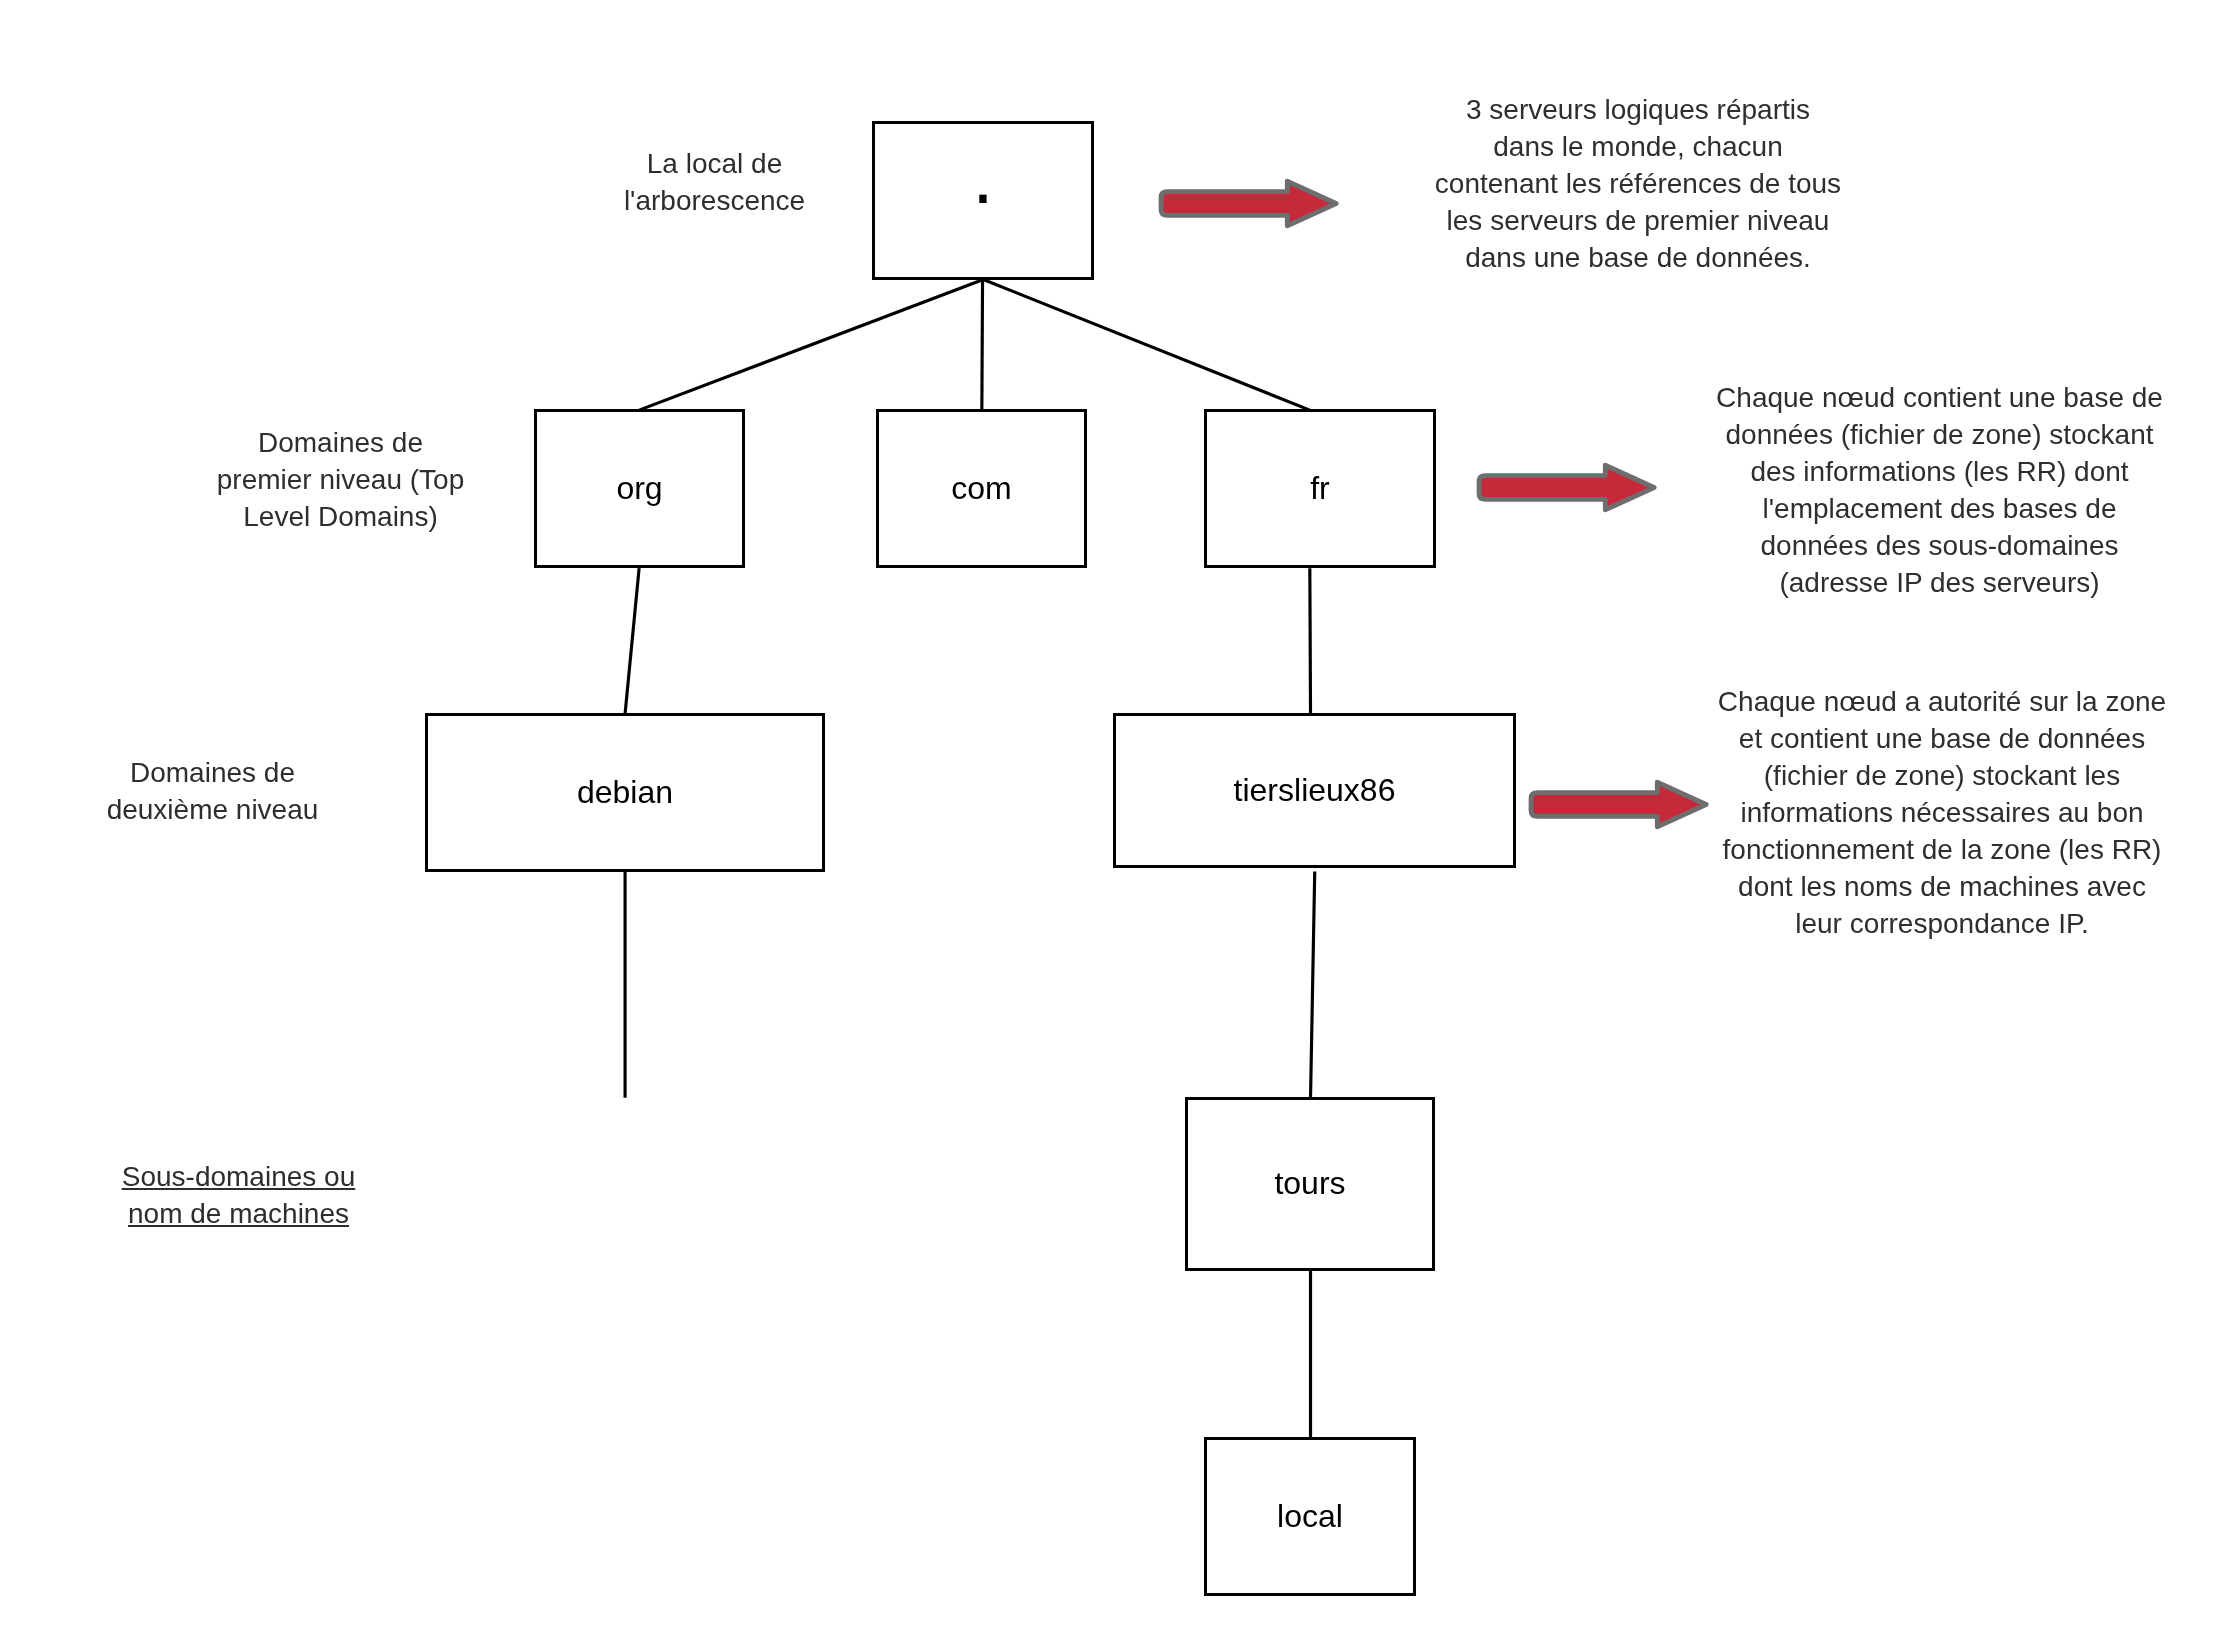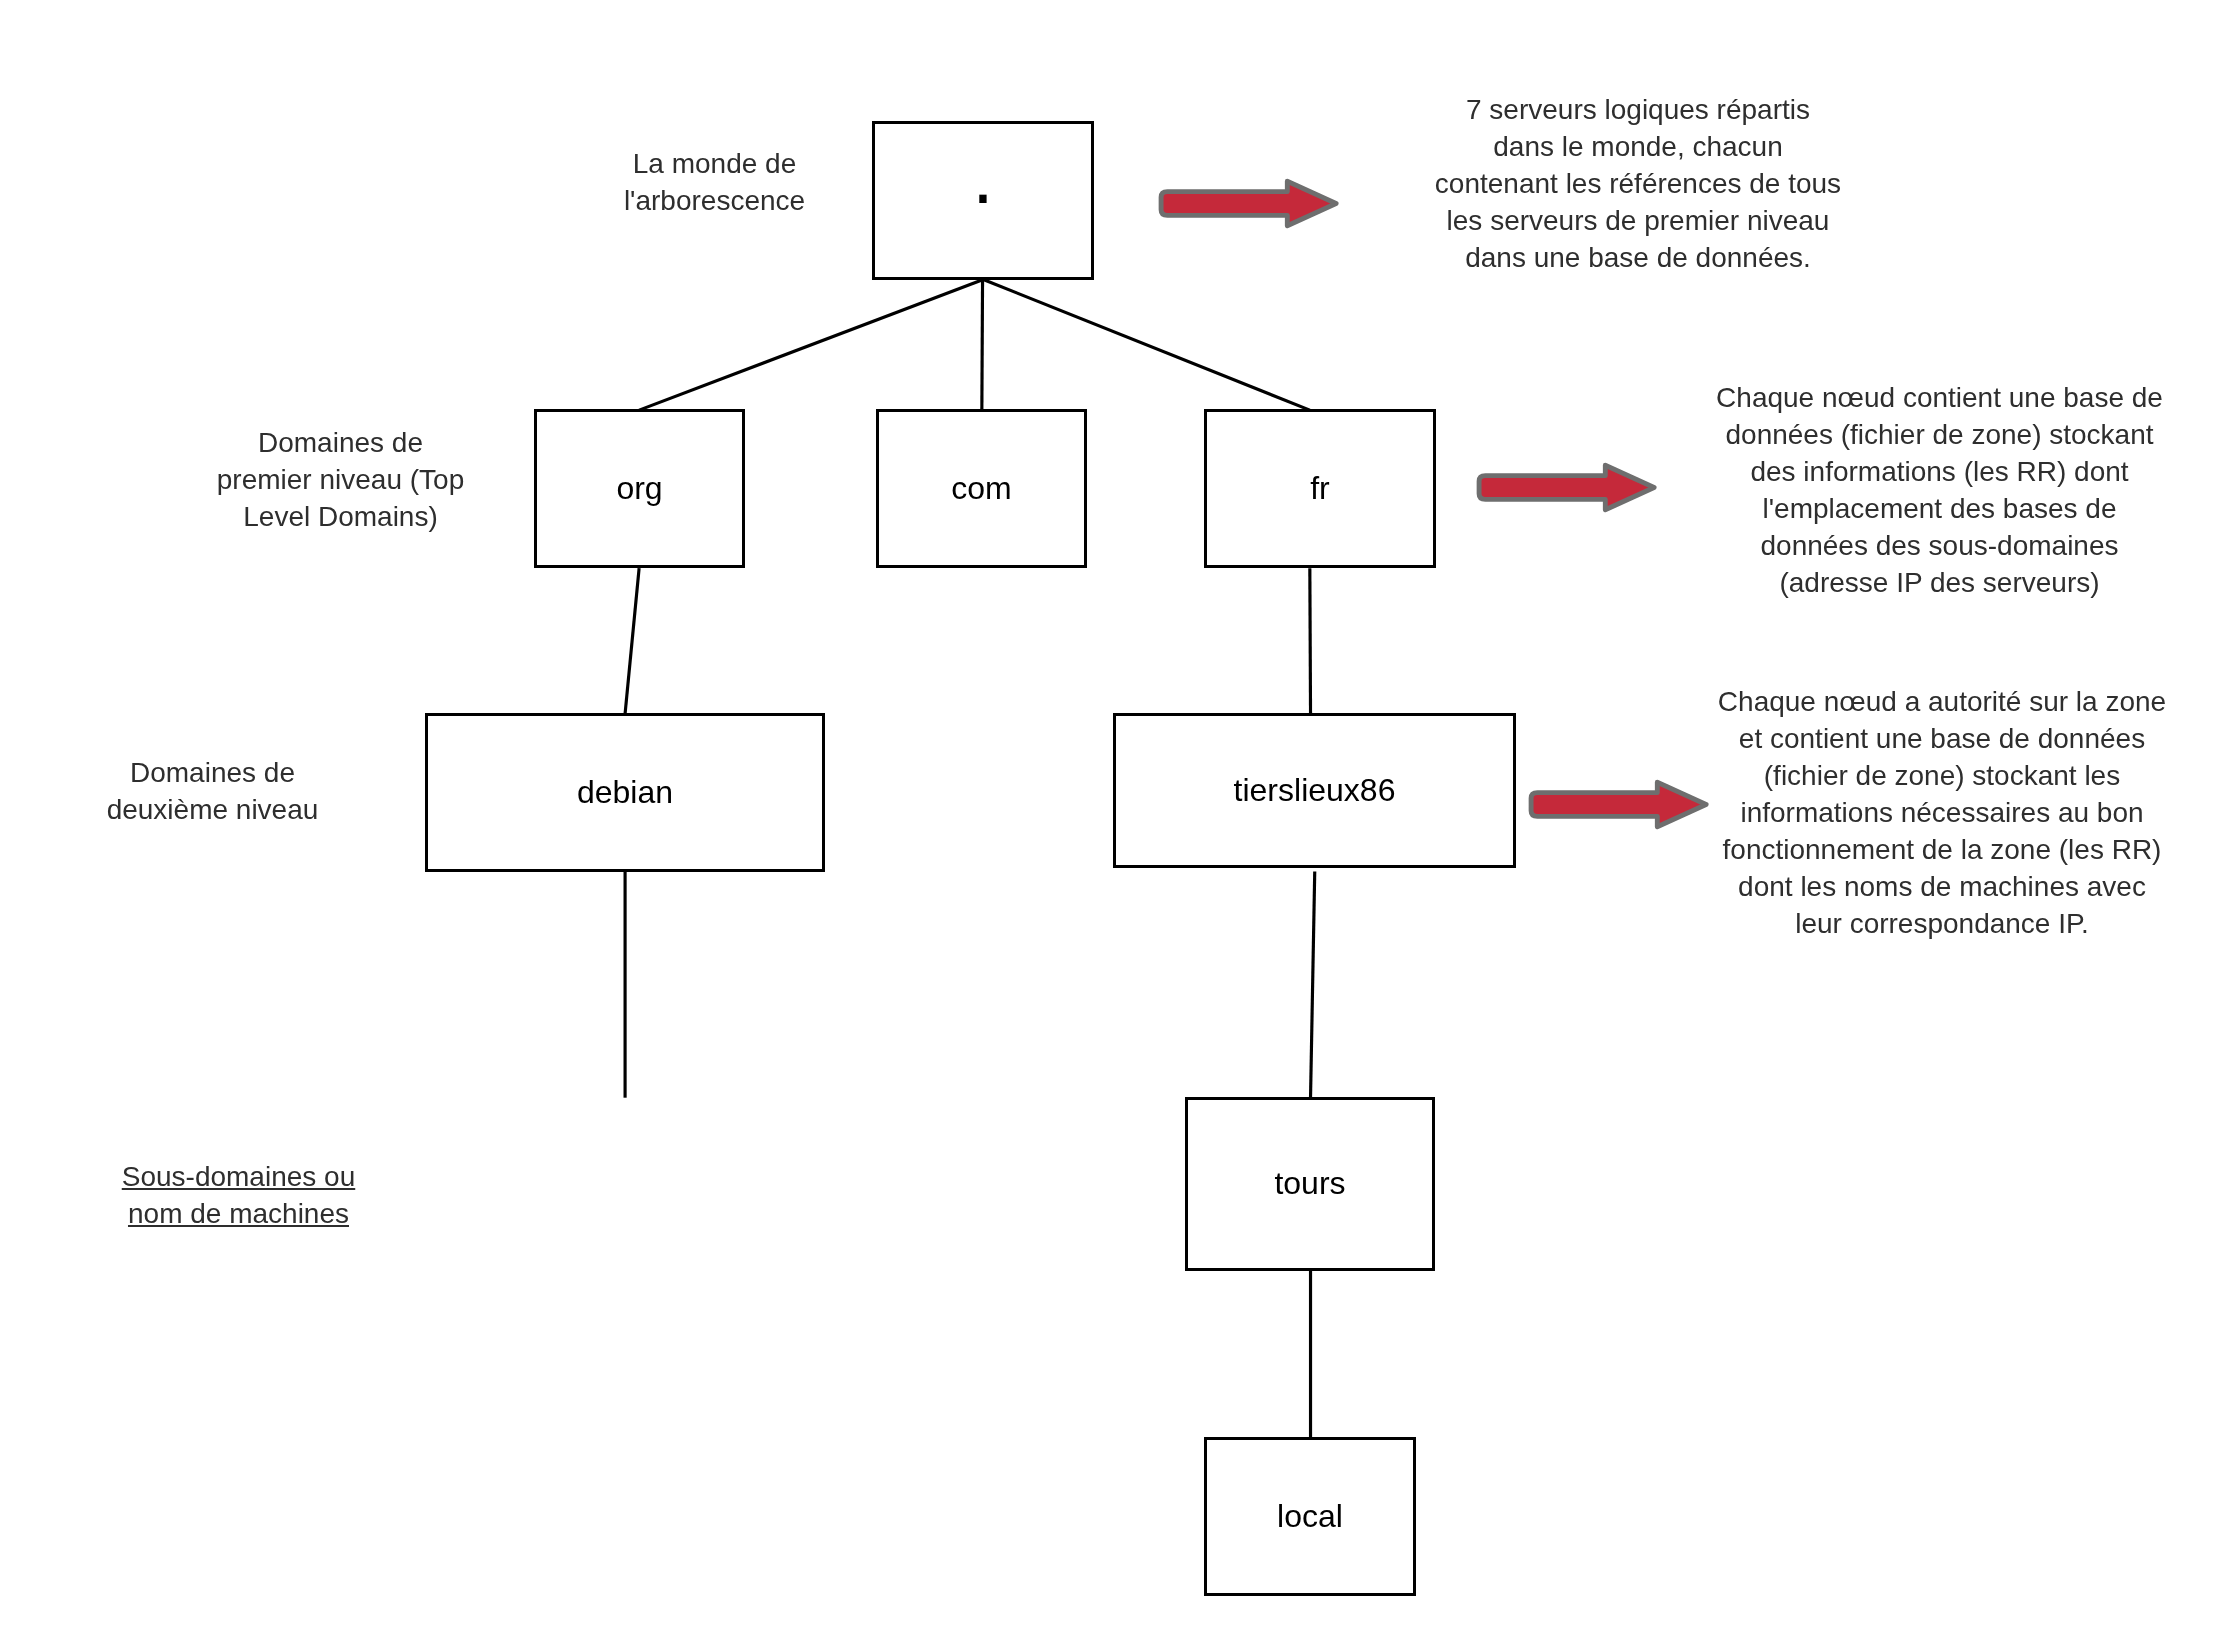--- a/index.html
+++ b/index.html
@@ -104,41 +104,41 @@
     <span class="node-root-label">.</span>
   </div>
   <div class="node node-com">com</div>
   <div class="node node-org">org</div>
   <div class="node node-fr">fr</div>
   <div class="node node-debian">debian</div>
   <div class="node node-tiers">tierslieux86</div>
   <div class="node node-tours">tours</div>
   <div class="node node-local">local</div>
 
-  <div class="side-label label-root">La monde de
+  <div class="side-label label-root">La local de
 l'arborescence</div>
   <div class="side-label label-tld">Domaines de
 premier niveau (Top
 Level Domains)</div>
   <div class="side-label label-second">Domaines de
 deuxième niveau</div>
   <div class="side-label label-sub">Sous-domaines ou
 nom de machines</div>
 
   <svg class="arrow arrow-1" viewBox="0 0 265 76" xmlns="http://www.w3.org/2000/svg">
     <path d="M14 21 H186 V6 L256 38 L186 70 V55 H14 Q5 55 5 47 V29 Q5 21 14 21 Z"></path>
   </svg>
   <svg class="arrow arrow-2" viewBox="0 0 265 76" xmlns="http://www.w3.org/2000/svg">
     <path d="M14 21 H186 V6 L256 38 L186 70 V55 H14 Q5 55 5 47 V29 Q5 21 14 21 Z"></path>
   </svg>
   <svg class="arrow arrow-3" viewBox="0 0 265 76" xmlns="http://www.w3.org/2000/svg">
     <path d="M14 21 H186 V6 L256 38 L186 70 V55 H14 Q5 55 5 47 V29 Q5 21 14 21 Z"></path>
   </svg>
 
-  <div class="annotation note-root">7 serveurs logiques répartis
+  <div class="annotation note-root">3 serveurs logiques répartis
 dans le monde, chacun
 contenant les références de tous
 les serveurs de premier niveau
 dans une base de données.</div>
   <div class="annotation note-tld">Chaque nœud contient une base de
 données (fichier de zone) stockant
 des informations (les RR) dont
 l'emplacement des bases de
 données des sous-domaines
 (adresse IP des serveurs)</div>

